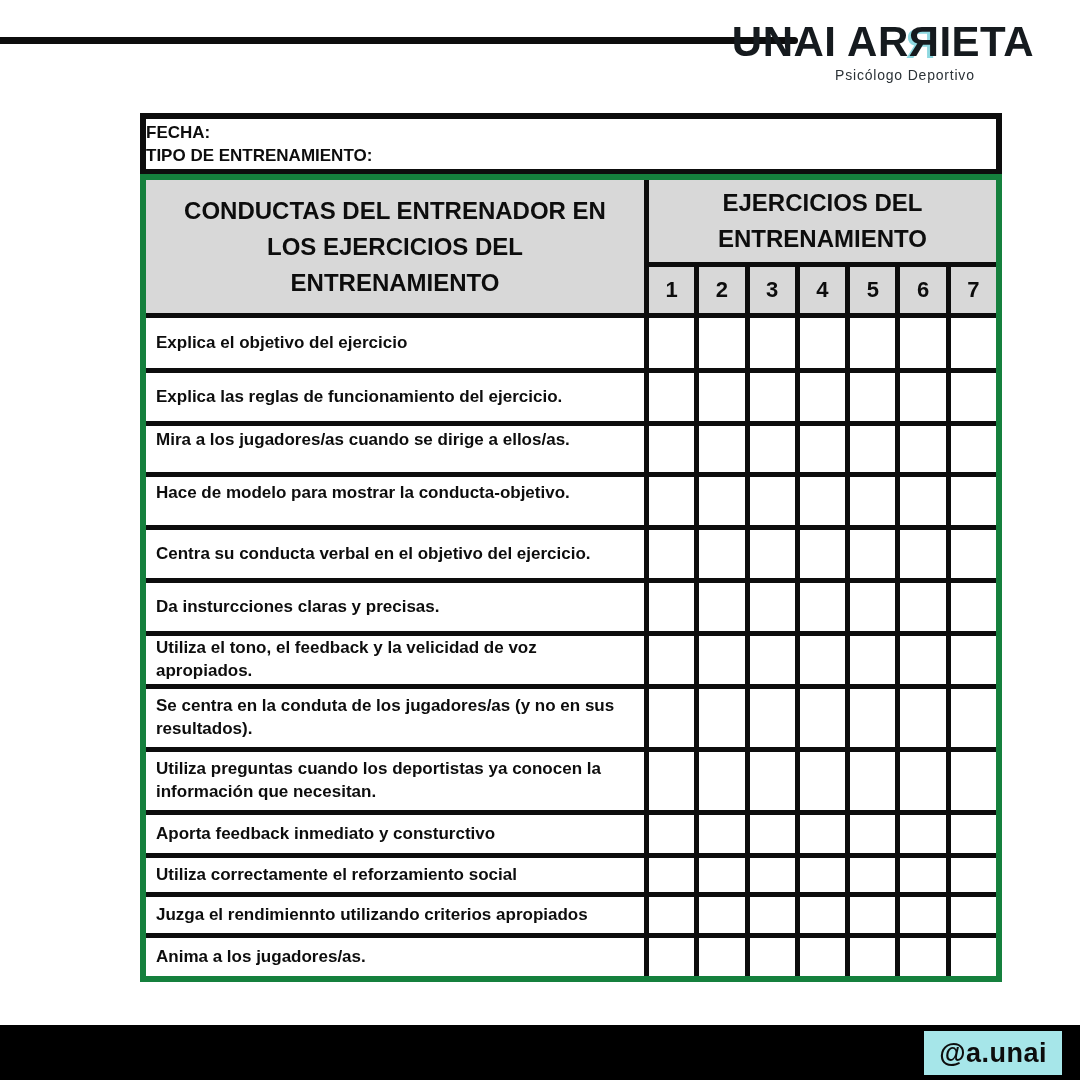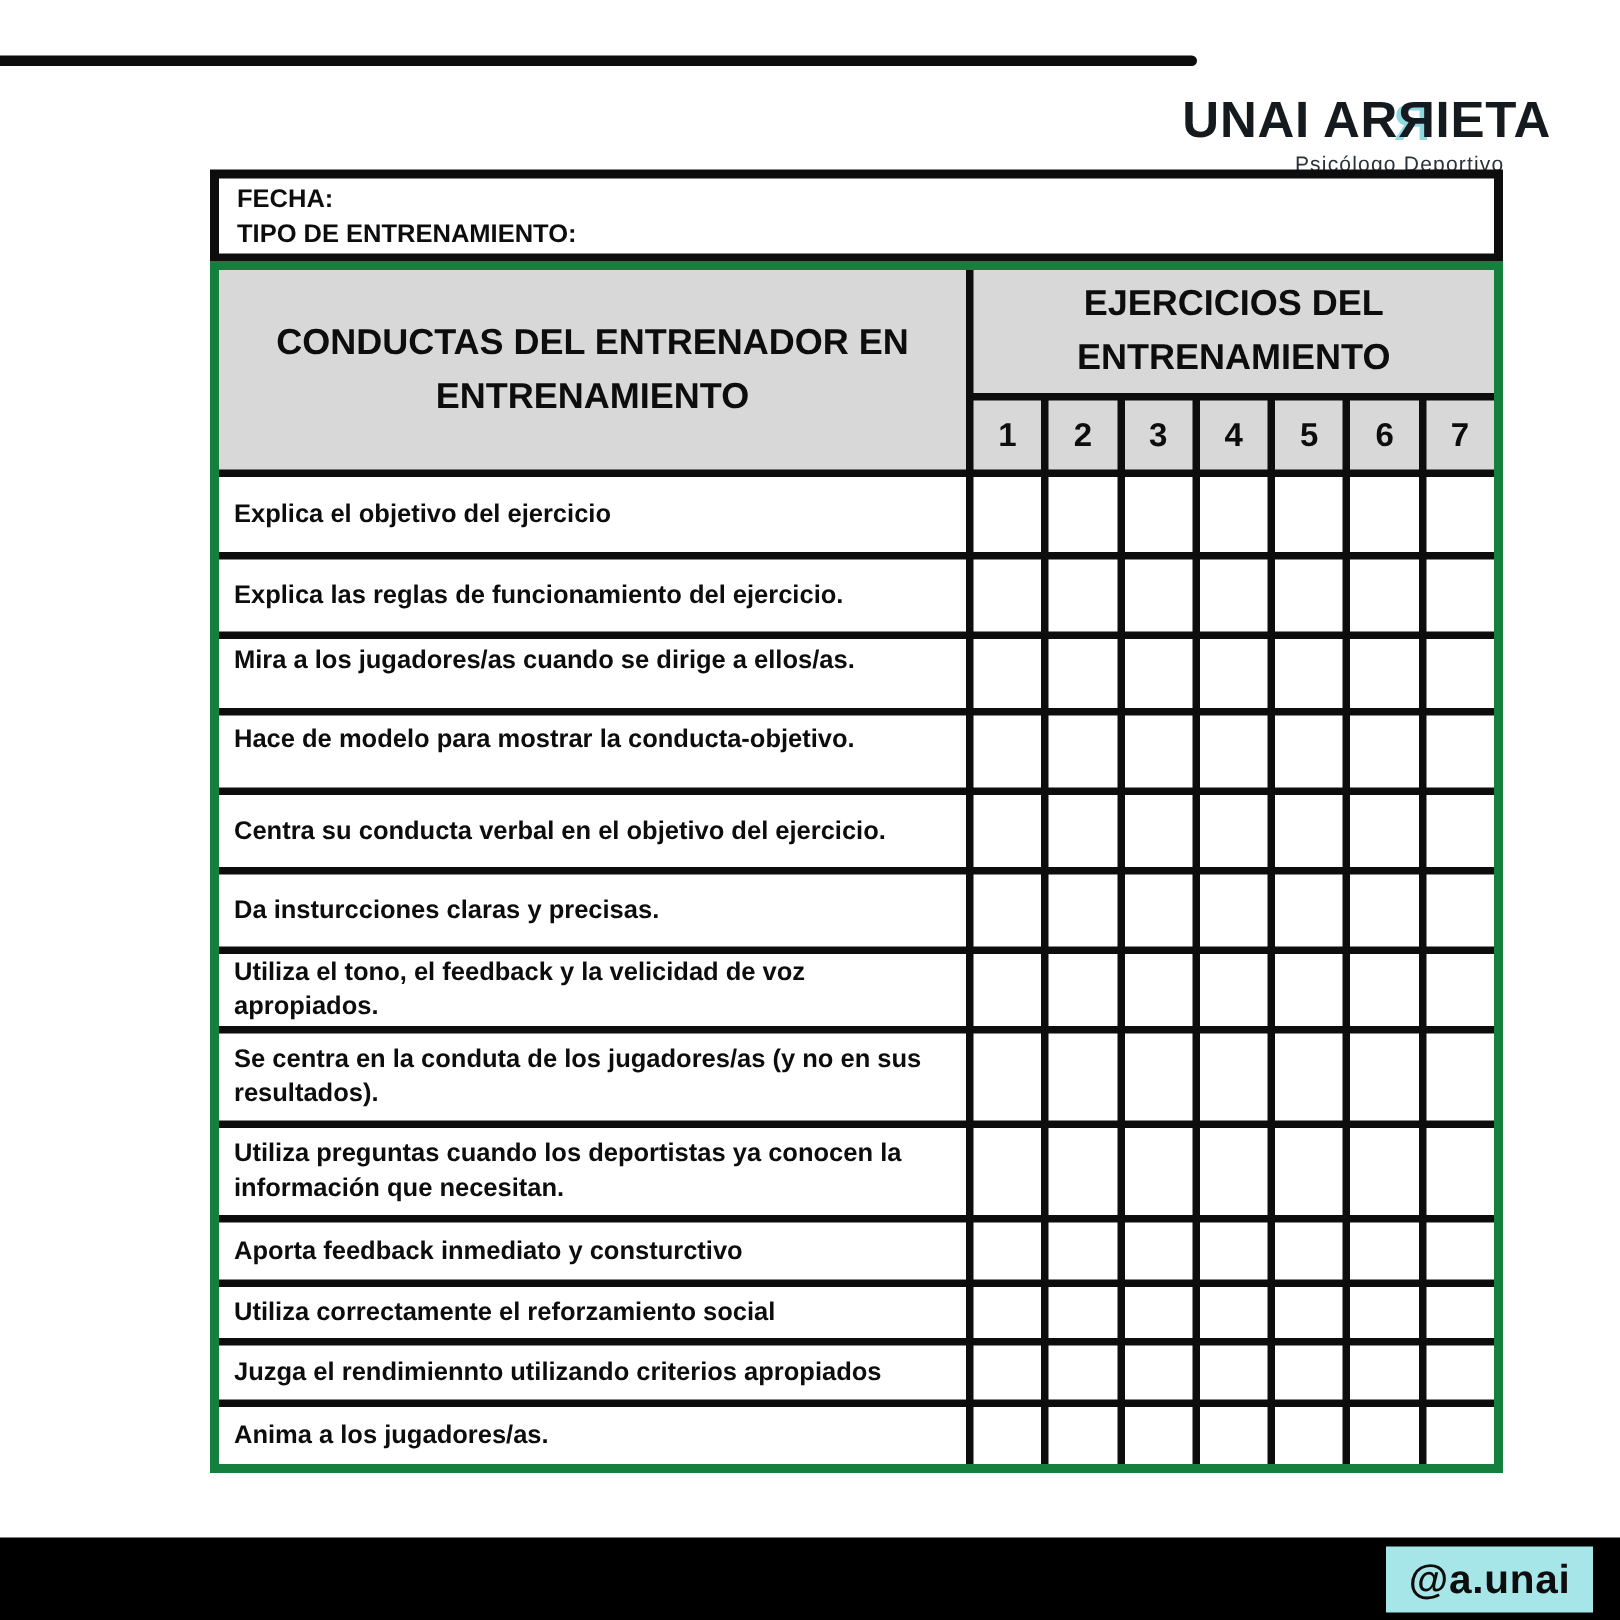--- a/index.html
+++ b/index.html
@@ -22,26 +22,25 @@
     width: 798px; height: 7px;
     background: #0d0d0d;
     border-radius: 0 4px 4px 0;
   }
   .logo {
     position: absolute;
     top: 18px; right: 46px;
     text-align: center;
   }
   .logo-name {
-    font-size: 34px;
+    font-size: 42px;
     font-weight: 700;
     letter-spacing: 0.5px;
     color: #151a1e;
     white-space: nowrap;
-    margin-top: 43px;
   }
   .rev-r {
     display: inline-block;
     position: relative;
     color: #151a1e;
     text-shadow: -3px 2px 0 var(--accent, #8ed8e0);
   }
   .logo-sub {
     font-size: 14px;
     font-weight: 400;
@@ -57,21 +56,21 @@
     left: 140px; top: 113px;
     width: 862px;
   }
   .meta-box {
     width: 100%;
     height: 62px;
     border: 6px solid #0d0d0d;
     display: flex;
     flex-direction: column;
     justify-content: center;
-    padding-left: 12px;
+    padding-left: 0;
     gap: 2px;
   }
   .meta-line {
     font-size: 17px;
     font-weight: 700;
     line-height: 1.25;
   }
 
   .grid {
     display: grid;
@@ -166,20 +165,21 @@
 
   <div class="form-wrap">
     <div class="meta-box">
       <div class="meta-line">FECHA:</div>
       <div class="meta-line">TIPO DE ENTRENAMIENTO:</div>
     </div>
 
     <div class="grid" id="grid">
       <div class="cell hdr left-hdr" id="left-hdr">
           <div>CONDUCTAS DEL ENTRENADOR EN</div>
+          <div>LOS EJERCICIOS DEL</div>
           <div>ENTRENAMIENTO</div>
         </div>
       <div class="cell hdr right-hdr" id="right-hdr">
           <div>EJERCICIOS DEL</div>
           <div>ENTRENAMIENTO</div>
         </div>
 
     <div class="cell hdr num">1</div>
         <div class="cell hdr num">2</div>
         <div class="cell hdr num">3</div>

